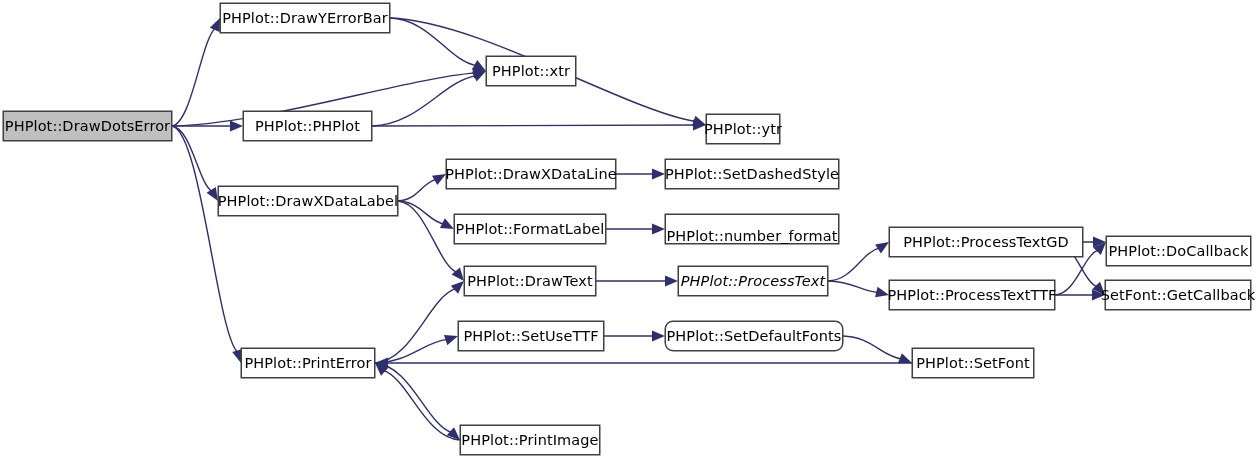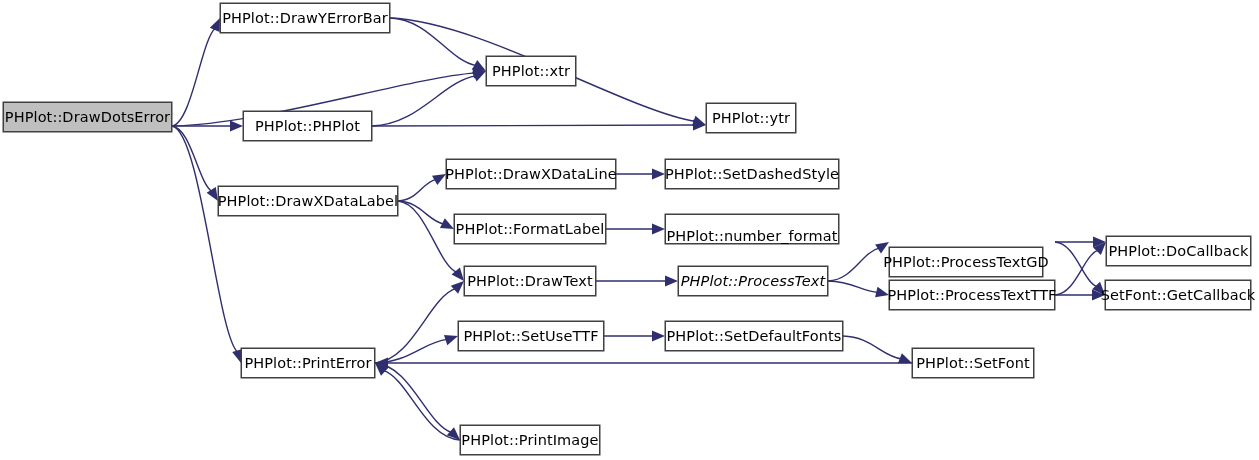--- a/index.html
+++ b/index.html
@@ -102,30 +102,30 @@
       <path d="M 604 336 L 654 336" fill="none" stroke="#2f2f6f" stroke-width="1.4"></path>
       <polygon points="665,336 652,341.4 652,330.6" fill="#2f2f6f"></polygon>
       <path d="M 843 336 C 871.98 336.81, 881.0563294232367 356.1566071656144, 901.7563294232367 358.99160716561437" fill="none" stroke="#2f2f6f" stroke-width="1.4"></path>
       <polygon points="912,363 897.9260873814904,363.2915194788644 901.8616003461599,353.23409745804224" fill="#2f2f6f"></polygon>
       <path d="M 912 363 L 386 363" fill="none" stroke="#2f2f6f" stroke-width="1.4"></path>
       <polygon points="375,363 388,357.6 388,368.4" fill="#2f2f6f"></polygon>
       <path d="M 460 440 C 424.3 437.69, 408.65234766117266 378.47006788129755, 383.15234766117266 370.3850678812976" fill="none" stroke="#2f2f6f" stroke-width="1.4"></path>
       <polygon points="375,363 388.2599896503865,367.7257459169578 381.00919573056706,375.72986907520004" fill="#2f2f6f"></polygon>
     </svg>
   <div id="node-layer">
-      <div class="node thick highlight" style="left: 3px; top: 102px; width: 169px; height: 30px;">
+      <div class="node thick highlight" style="left: 3px; top: 111px; width: 169px; height: 30px;">
         <span>PHPlot::DrawDotsError</span>
       </div>
       <div class="node thick" style="left: 220px; top: 3px; width: 170px; height: 30px;">
         <span>PHPlot::DrawYErrorBar</span>
       </div>
       <div class="node thick" style="left: 486px; top: 56px; width: 90px; height: 30px;">
         <span>PHPlot::xtr</span>
       </div>
-      <div class="node thick" style="left: 706px; top: 103px; width: 90px; height: 30px;">
+      <div class="node thick" style="left: 706px; top: 114px; width: 74px; height: 30px;">
         <span>PHPlot::ytr</span>
       </div>
       <div class="node thick" style="left: 243px; top: 111px; width: 129px; height: 30px;">
         <span>PHPlot::PHPlot</span>
       </div>
       <div class="node thick" style="left: 218px; top: 186px; width: 180px; height: 30px;">
         <span>PHPlot::DrawXDataLabel</span>
       </div>
       <div class="node thick" style="left: 446px; top: 159px; width: 170px; height: 30px;">
         <span>PHPlot::DrawXDataLine</span>
@@ -138,36 +138,36 @@
       </div>
       <div class="node thick" style="left: 665px; top: 214px; width: 174px; height: 30px; align-items: flex-end;">
         <span>PHPlot::number_format</span>
       </div>
       <div class="node thick" style="left: 464px; top: 266px; width: 132px; height: 30px;">
         <span>PHPlot::DrawText</span>
       </div>
       <div class="node thick" style="left: 678px; top: 266px; width: 150px; height: 30px; font-style: italic;">
         <span>PHPlot::ProcessText</span>
       </div>
-      <div class="node thick" style="left: 889px; top: 227px; width: 154px; height: 30px; margin-top: 20px;">
+      <div class="node thick" style="left: 889px; top: 227px; width: 194px; height: 30px;">
         <span>PHPlot::ProcessTextGD</span>
       </div>
       <div class="node thick" style="left: 1106px; top: 236px; width: 145px; height: 30px;">
         <span>PHPlot::DoCallback</span>
       </div>
       <div class="node thick" style="left: 889px; top: 280px; width: 166px; height: 30px;">
         <span>PHPlot::ProcessTextTTF</span>
       </div>
       <div class="node thick" style="left: 1105px; top: 280px; width: 146px; height: 30px;">
         <span>SetFont::GetCallback</span>
       </div>
       <div class="node thick" style="left: 458px; top: 321px; width: 146px; height: 30px;">
         <span>PHPlot::SetUseTTF</span>
       </div>
-      <div class="node thick" style="left: 665px; top: 321px; width: 178px; height: 30px;">
+      <div class="node thick" style="left: 665px; top: 321px; width: 178px; height: 30px; border-radius: 8px;">
         <span>PHPlot::SetDefaultFonts</span>
       </div>
       <div class="node thick" style="left: 912px; top: 348px; width: 122px; height: 30px;">
         <span>PHPlot::SetFont</span>
       </div>
       <div class="node thick" style="left: 241px; top: 348px; width: 134px; height: 30px;">
         <span>PHPlot::PrintError</span>
       </div>
       <div class="node thick" style="left: 460px; top: 425px; width: 140px; height: 30px;">
         <span>PHPlot::PrintImage</span>

